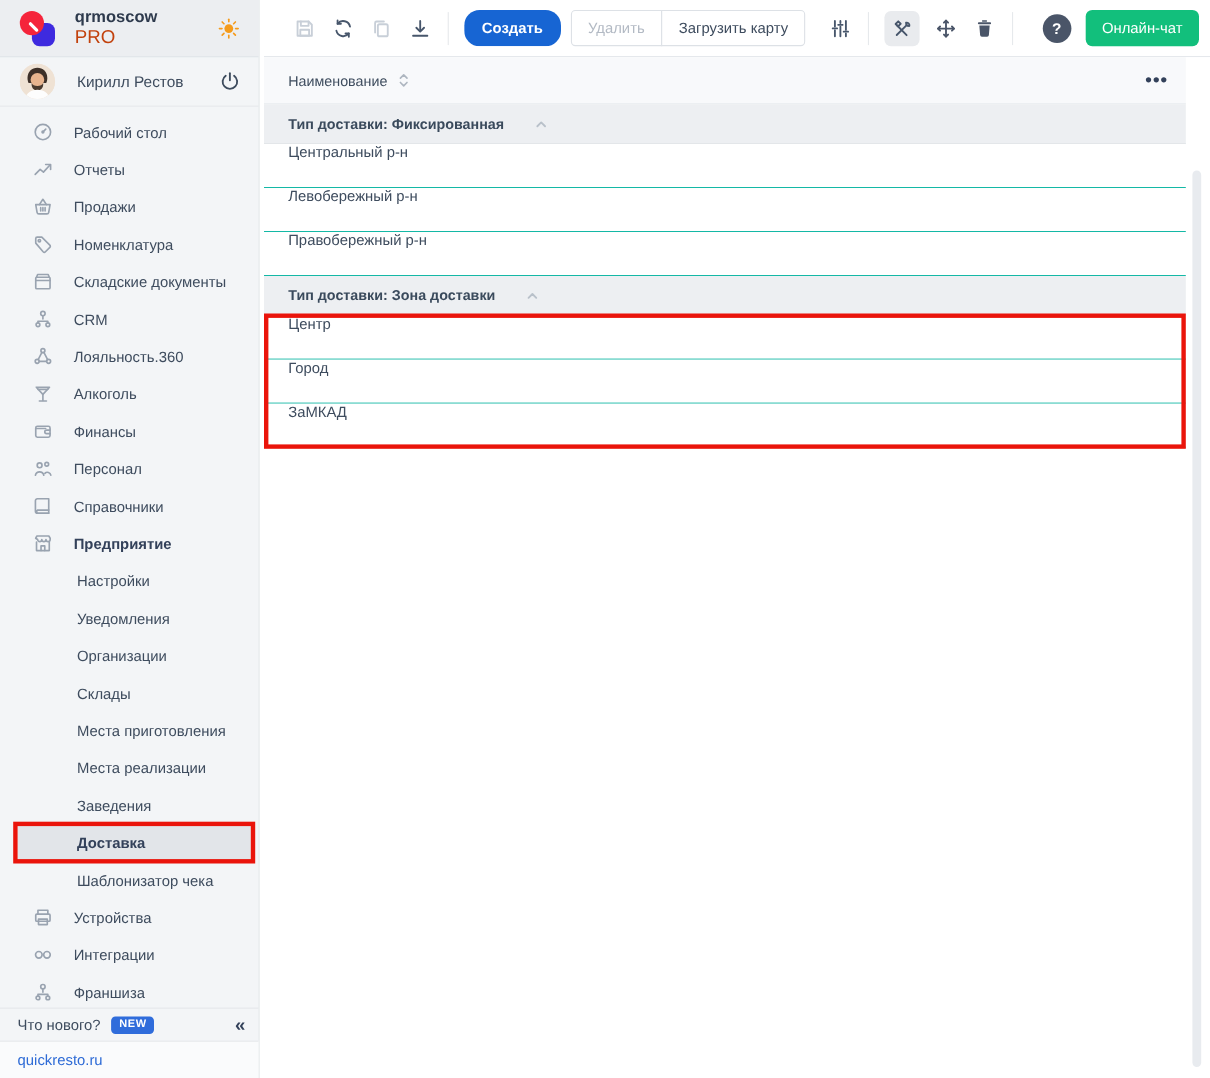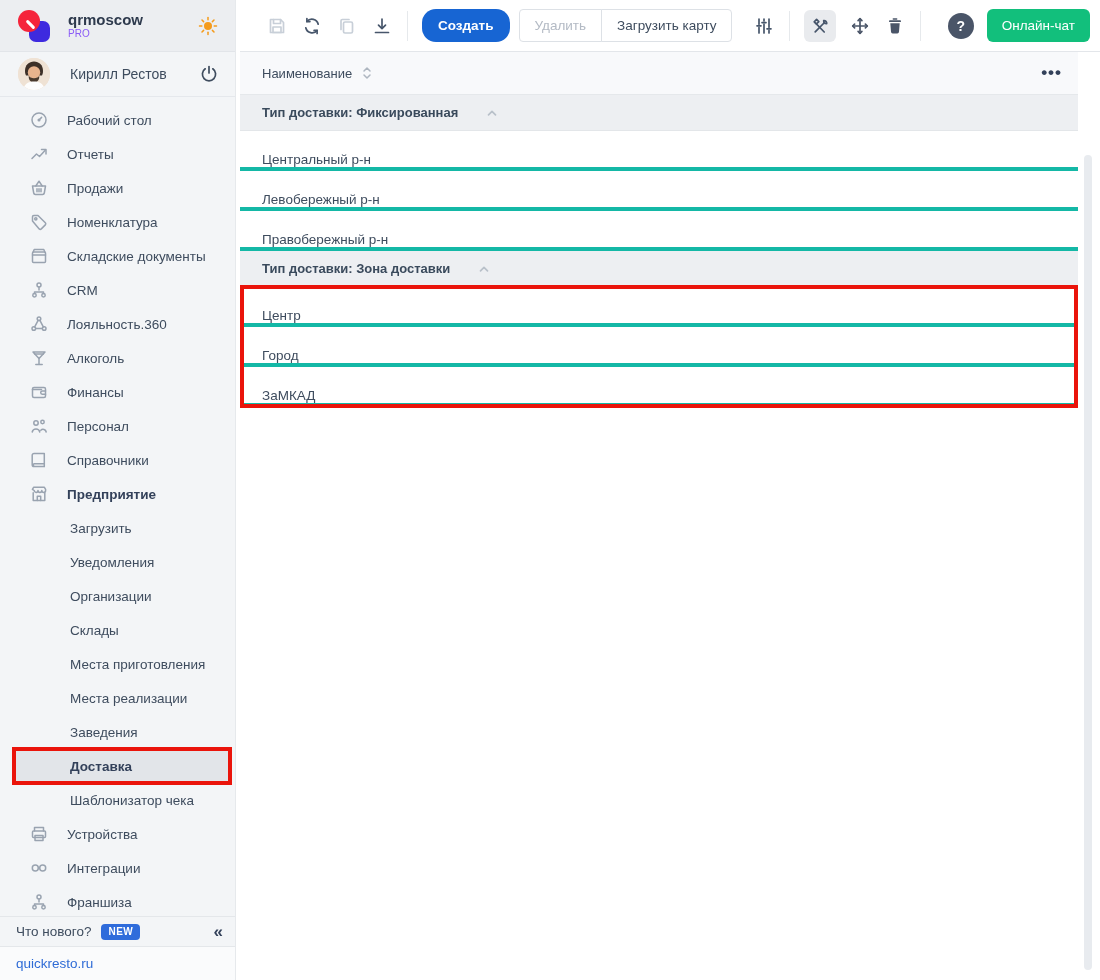--- a/index.html
+++ b/index.html
@@ -9,21 +9,21 @@
 
   
   .sidebar { position:absolute; left:0; top:0; width:236px; height:980px; background:#f3f5f7; border-right:1px solid #e6e9ec; }
   .brand { height:52px; background:#eceef1; border-bottom:1px solid #e2e5e9; display:flex; align-items:center; padding:0 14px 0 18px; }
   .logo { position:relative; width:32px; height:32px; flex:0 0 auto; }
   .logo-square { position:absolute; right:0; bottom:0; width:21px; height:21px; background:#3e2adf; border-radius:7px; }
   .logo-circle { position:absolute; left:0; top:0; width:22px; height:22px; background:#f5243b; border-radius:50%; }
   .logo-slash { position:absolute; left:11px; top:9px; width:3px; height:11px; background:#fff; border-radius:2px; transform:rotate(-45deg); }
   .brand-text { margin-left:18px; line-height:1.15; }
   .brand-name { font-size:15px; font-weight:700; color:#2e3a4d; }
-  .brand-plan { font-size:10px; color:#8b5cf6; }
+  .brand-plan { font-size:17px; color:#c2410c; }
   .theme-toggle { margin-left:auto; width:26px; height:26px; display:flex; align-items:center; justify-content:center; cursor:pointer; }
 
   .user-row { height:45px; display:flex; align-items:center; padding:0 14px 0 18px; border-bottom:1px solid #e5e8ec; }
   .avatar { width:32px; height:32px; border-radius:50%; overflow:hidden; background:#efe3d8; flex:0 0 auto; }
   .user-name { margin-left:20px; font-size:14px; color:#3e4c5e; }
   .logout-btn { margin-left:auto; width:24px; height:24px; display:flex; align-items:center; justify-content:center; cursor:pointer; }
 
   .menu { position:absolute; top:103px; left:0; right:0; }
   .mi { height:34px; display:flex; align-items:center; padding-left:28px; font-size:13.5px; color:#3e4c5e; cursor:pointer; position:relative; }
   .mico { width:22px; height:22px; margin-right:17px; display:flex; align-items:center; justify-content:center; color:#99a3b0; }
@@ -60,21 +60,21 @@
   .content { position:absolute; left:240px; top:52px; right:0; bottom:0; background:#fff; }
   .listwrap { margin-right:22px; }
   .colhead { height:43px; background:#f8f9fb; border-bottom:1px solid #e5e8eb; display:flex; align-items:center; padding:0 16px 0 22px; }
   .colcell { display:flex; align-items:center; gap:9px; cursor:pointer; }
   .collabel { font-size:13px; color:#3e4c5e; }
   .sort-ic { color:#aeb6c0; display:flex; }
   .dots-btn { margin-left:auto; color:#33415a; font-size:17px; font-weight:700; letter-spacing:1px; cursor:pointer; line-height:0.4; }
   .ghead { height:36px; background:#edeff2; border-bottom:1px solid #e3e6e9; display:flex; align-items:center; padding-left:22px; cursor:pointer; }
   .gtitle { font-size:13px; font-weight:700; color:#3a4a5c; }
   .gchev { margin-left:26px; color:#b9c1ca; display:flex; }
-  .trow { height:40px; background:#fff; border-bottom:4px solid #14b8a6; display:flex; align-items:flex-end; padding-left:22px; font-size:13.5px; color:#3e4c5e; cursor:pointer; }
+  .trow { height:40px; background:#fff; border-bottom:1px solid #14b8a6; display:flex; align-items:flex-start; padding-left:22px; font-size:13.5px; color:#3e4c5e; cursor:pointer; }
   .rowsbox { position:relative; }
   .rowsbox .red-annotation { left:0; right:0; top:-2px; bottom:-1px; }
   .scrolltrack { position:absolute; right:8px; top:103px; bottom:10px; width:8px; background:#e8ebef; border-radius:4px; cursor:pointer; }
 
   svg { display:block; }
   .st { stroke:currentColor; fill:none; stroke-width:1.7; stroke-linecap:round; stroke-linejoin:round; }
   .st2 { stroke:currentColor; fill:none; stroke-width:1.5; stroke-linecap:round; stroke-linejoin:round; }
   .fl { fill:currentColor; stroke:none; }
 </style>
 </head>
@@ -276,21 +276,21 @@
               <g class="st2">
                 <path d="M4.2 8.8v7.7h11.6V8.8"></path>
                 <path d="M3.4 5.3l1.2-2h10.8l1.2 2v1.2a1.9 1.9 0 0 1-3.8 0 1.9 1.9 0 0 1-3.8 0 1.9 1.9 0 0 1-3.8 0z"></path>
                 <path d="M8.3 16.5v-4.2h3.4v4.2"></path>
               </g>
             </svg>
           </span>
         <span class="mlabel">Предприятие</span>
       </div>
       <div class="mi child">
-        <span class="mlabel">Загрузить</span>
+        <span class="mlabel">Настройки</span>
       </div>
       <div class="mi child">
         <span class="mlabel">Уведомления</span>
       </div>
       <div class="mi child">
         <span class="mlabel">Организации</span>
       </div>
       <div class="mi child">
         <span class="mlabel">Склады</span>
       </div>

